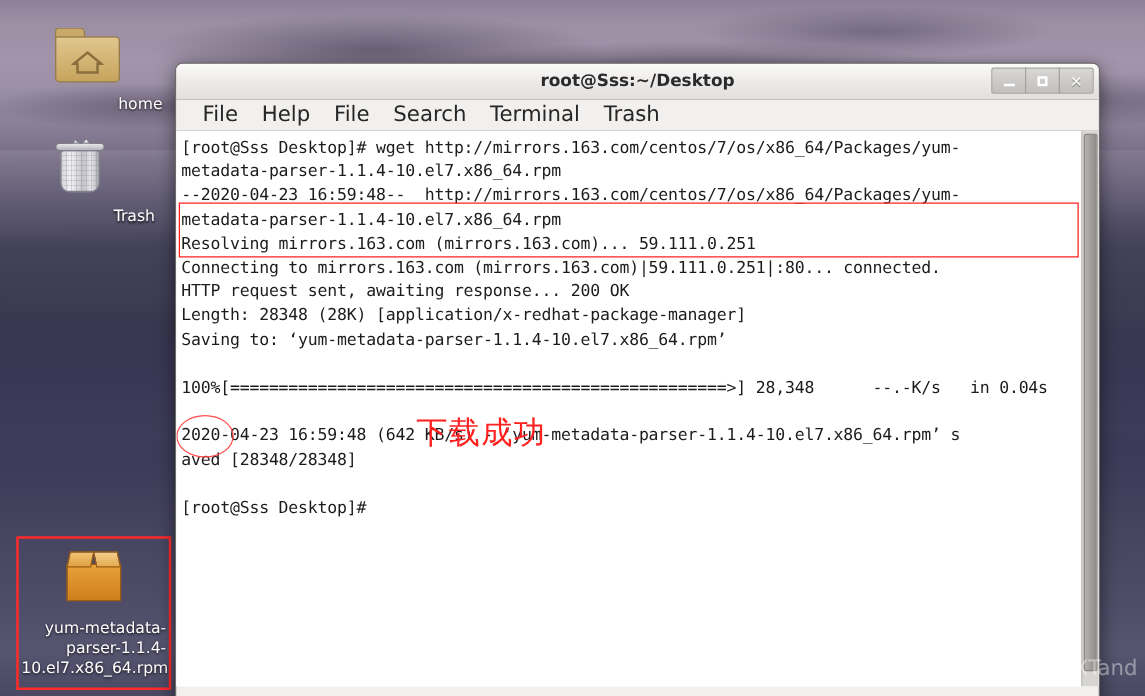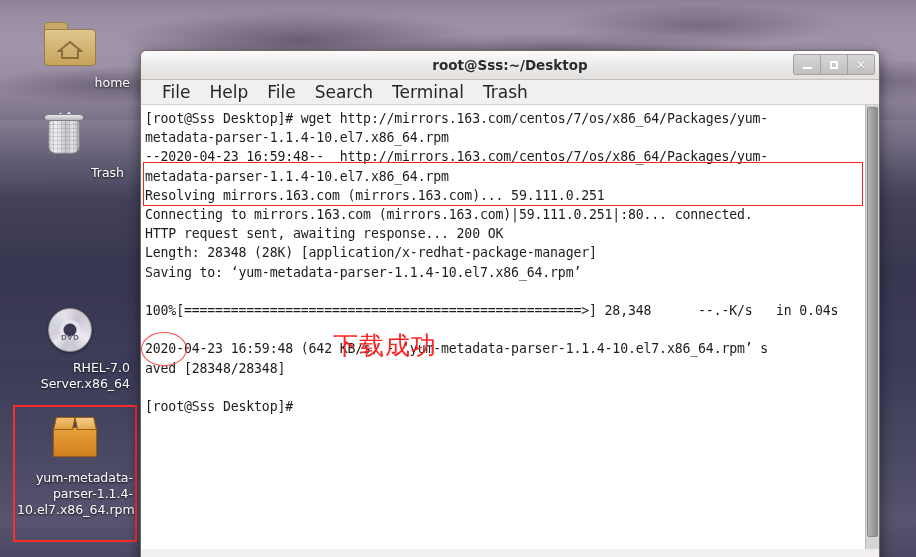--- a/index.html
+++ b/index.html
@@ -73,21 +73,22 @@
     height: 50px;
     margin-bottom: 5px;
     position: relative;
   }
   .desktop-icon .label { display: block; padding: 0 2px; text-align: right; }
 
   #icon-selected {
     border: 2px solid #ff2b2b;
     box-sizing: border-box;
     padding-top: 8px;
-    padding-bottom: 22px;
+    padding-bottom: 8px;
+    margin-top: 24px;
   }
 
   
   .folder-home {
     position: absolute; left: 50%; top: 2px; transform: translateX(-50%);
     width: 52px; height: 44px;
   }
   .folder-home .tab {
     position: absolute; left: 0; top: 0; width: 22px; height: 8px;
     background: #c8a96a; border-radius: 3px 4px 0 0;
@@ -368,28 +369,20 @@
       <span class="trash">
         <span class="junk"></span>
         <span class="lid"></span>
         <span class="can"></span>
       </span>
     </span>
     <span class="label">Trash</span>
   </div>
 
 
-  <div class="desktop-icon" style="left:8px; top:305px;">
-    <span class="glyph">
-      <span class="dvd">
-          <span class="dvdtxt">DVD</span>
-        </span>
-    </span>
-    <span class="label">RHEL-7.0 Server.x86_64</span>
-  </div>
 
   <div class="desktop-icon" id="icon-selected" style="left:13px; top:405px;">
     <span class="glyph">
       <span class="pkg">
         <span class="boxbody"></span>
         <span class="flapL"></span>
         <span class="flapR"></span>
       </span>
     </span>
     <span class="label">yum-metadata-parser-1.1.4-10.el7.x86_64.rpm</span>
@@ -442,13 +435,14 @@
         <div id="anno-circle"></div>
         <div id="anno-cn">下载成功</div>
       </div>
 
       <div id="term-scrollbar">
         <div id="term-thumb"></div>
       </div>
     </div>
   </div>
 
+  <div id="watermark">https://blog.csdn.net/XTand</div>
 </div>
 
 </body></html>

